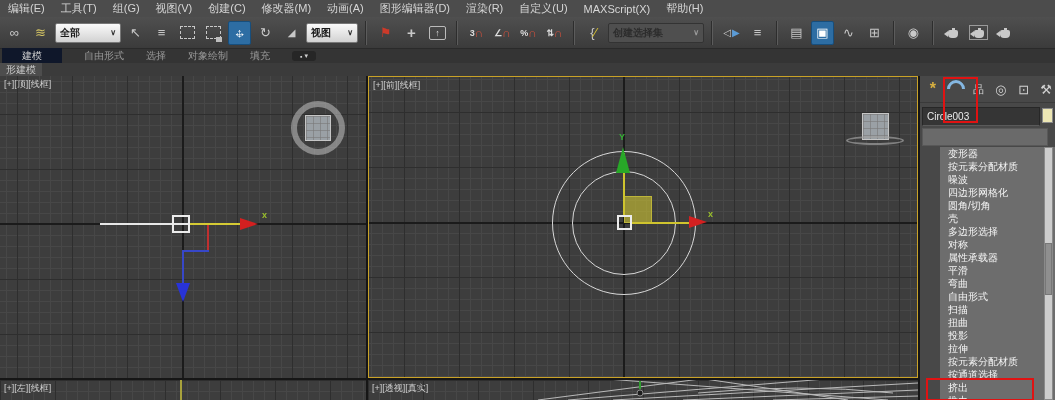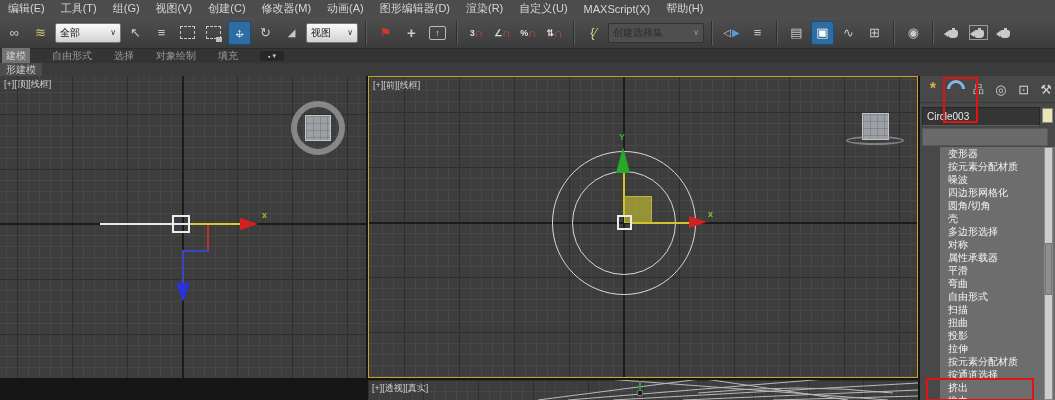--- a/index.html
+++ b/index.html
@@ -11,42 +11,42 @@
   .menubar span{padding:0 8px;white-space:nowrap;cursor:default;}
   .toolbar{position:absolute;left:0;top:17px;width:1055px;height:32px;
            background:linear-gradient(#4f4f4f,#3b3b3b);border-bottom:1px solid #2a2a2a;
            display:flex;align-items:center;padding-left:3px;box-sizing:border-box;gap:3px;}
   .icon{width:23px;height:24px;display:flex;align-items:center;justify-content:center;
         color:#c8c8c8;font-size:13px;flex:0 0 auto;position:relative;}
   .icon.act{background:#2d6da3;border:1px solid #174e7c;box-sizing:border-box;border-radius:2px;}
   .sep{width:0;height:24px;border-left:1px solid #2d2d2d;border-right:1px solid #5c5c5c;margin:0 4px;flex:0 0 auto;}
   .combo{height:18px;background:linear-gradient(#fafafa,#d2d2d2);border:1px solid #777;
          border-radius:2px;display:flex;align-items:center;font-size:10px;color:#1a1a1a;
-         padding:0 4px;gap:6px;flex:0 0 auto;}
+         padding:0 4px;gap:6px;flex:0 0 auto;font-weight:bold;}
   .combo .car{margin-left:auto;font-size:8px;color:#333;}
   .combo.dark{background:#4f4f4f;border:1px solid #333;color:#2c2c2c;}
   .combo.dark .car{color:#999;}
   .dashedbox{width:13px;height:11px;border:1px dashed #c8c8c8;}
   .solidbit{position:absolute;right:3px;bottom:3px;width:6px;height:5px;background:#bdbdbd;}
   .mag .g{color:#ddd;font-size:9px;font-weight:bold;}
   .mag .m{color:#d2503c;font-size:12px;font-weight:bold;line-height:10px;}
   .key{width:15px;height:12px;border:1px solid #bbb;border-radius:2px;font-size:9px;
        display:flex;align-items:center;justify-content:center;color:#ddd;}
   .teapot{position:relative;width:17px;height:13px;}
   .teapot .tbody{position:absolute;left:4px;top:4px;width:10px;height:8px;background:#c9c9c9;border-radius:2px 2px 4px 4px;}
   .teapot .spout{position:absolute;left:0;top:5px;border-top:3px solid transparent;border-bottom:3px solid transparent;border-right:4px solid #c9c9c9;}
   .teapot .lid{position:absolute;left:8px;top:2px;width:3px;height:2px;background:#c9c9c9;}
   .movecross{position:relative;width:15px;height:15px;color:#fff;}
   .movecross i{position:absolute;left:0;top:0;width:15px;height:15px;font-style:normal;
                display:flex;align-items:center;justify-content:center;font-size:13px;}
   
   .ribbontabs{position:absolute;left:0;top:49px;width:1055px;height:14px;background:#343434;
               display:flex;align-items:center;font-size:10px;color:#9a9a9a;gap:22px;padding-left:2px;box-sizing:border-box;}
   .ribbontabs .tab{cursor:default;}
-  .ribbontabs .tab.on{background:#737373;color:#d0d0d0;padding:1px 4px;}
+  .ribbontabs .tab.on{background:#0f172a;color:#d0d0d0;padding:1px 20px;}
   .pill{width:24px;height:10px;background:#262626;border-radius:3px;display:flex;align-items:center;justify-content:center;color:#cfcfcf;font-size:7px;gap:2px;}
   .ribbonstrip{position:absolute;left:0;top:63px;width:1055px;height:13px;background:#3b3b3b;display:flex;}
   .chip{background:#4d4d4d;color:#c9c9c9;font-size:10px;padding:0 6px;height:13px;display:flex;align-items:center;}
   
   .vp{position:absolute;background-color:#3d3d3d;overflow:hidden;
       background-image:linear-gradient(#2e2e2e 1px,transparent 1px),
                        linear-gradient(90deg,#2e2e2e 1px,transparent 1px),
                        linear-gradient(#474747 1px,transparent 1px),
                        linear-gradient(90deg,#474747 1px,transparent 1px);
       background-size:55px 55px,55px 55px,11px 11px,11px 11px;}
@@ -249,20 +249,24 @@
     <span class="axlabel" style="left:250px;top:55px;color:#35b335;">Y</span>
     <div style="position:absolute;left:263px;top:145px;width:57px;height:2px;background:#cfc42e;"></div>
     <div class="tri" style="left:320px;top:139px;border-top:6px solid transparent;border-bottom:6px solid transparent;border-left:18px solid #d42020;"></div>
     <span class="axlabel" style="left:339px;top:132px;color:#9ac02c;">x</span>
     <div style="position:absolute;left:248px;top:138px;width:15px;height:15px;border:2px solid #ececec;box-sizing:border-box;"></div>
 
     <div class="cubeface" style="left:493px;top:36px;width:27px;height:27px;"></div>
     <div class="ellipsering" style="left:477px;top:59px;width:58px;height:9px;"></div>
   </div>
 
+  <div class="vp" style="left:0;top:380px;width:366px;height:20px;">
+    <span class="vp-label">[+][左][线框]</span>
+    <div style="position:absolute;left:180px;top:0;width:2px;height:20px;background:#a8a23c;"></div>
+  </div>
 
   <div class="vp" style="left:368px;top:380px;width:550px;height:20px;">
     <span class="vp-label">[+][透视][真实]</span>
     <svg width="550" height="20" style="position:absolute;left:0;top:0;">
       <g stroke="#d8d8d8" stroke-width="1" opacity="0.8" fill="none">
         <line x1="170" y1="20" x2="340" y2="-2"></line>
         <line x1="200" y1="20" x2="470" y2="-2"></line>
         <line x1="245" y1="20" x2="550" y2="3"></line>
         <line x1="315" y1="20" x2="550" y2="10"></line>
         <line x1="405" y1="20" x2="550" y2="16"></line>

